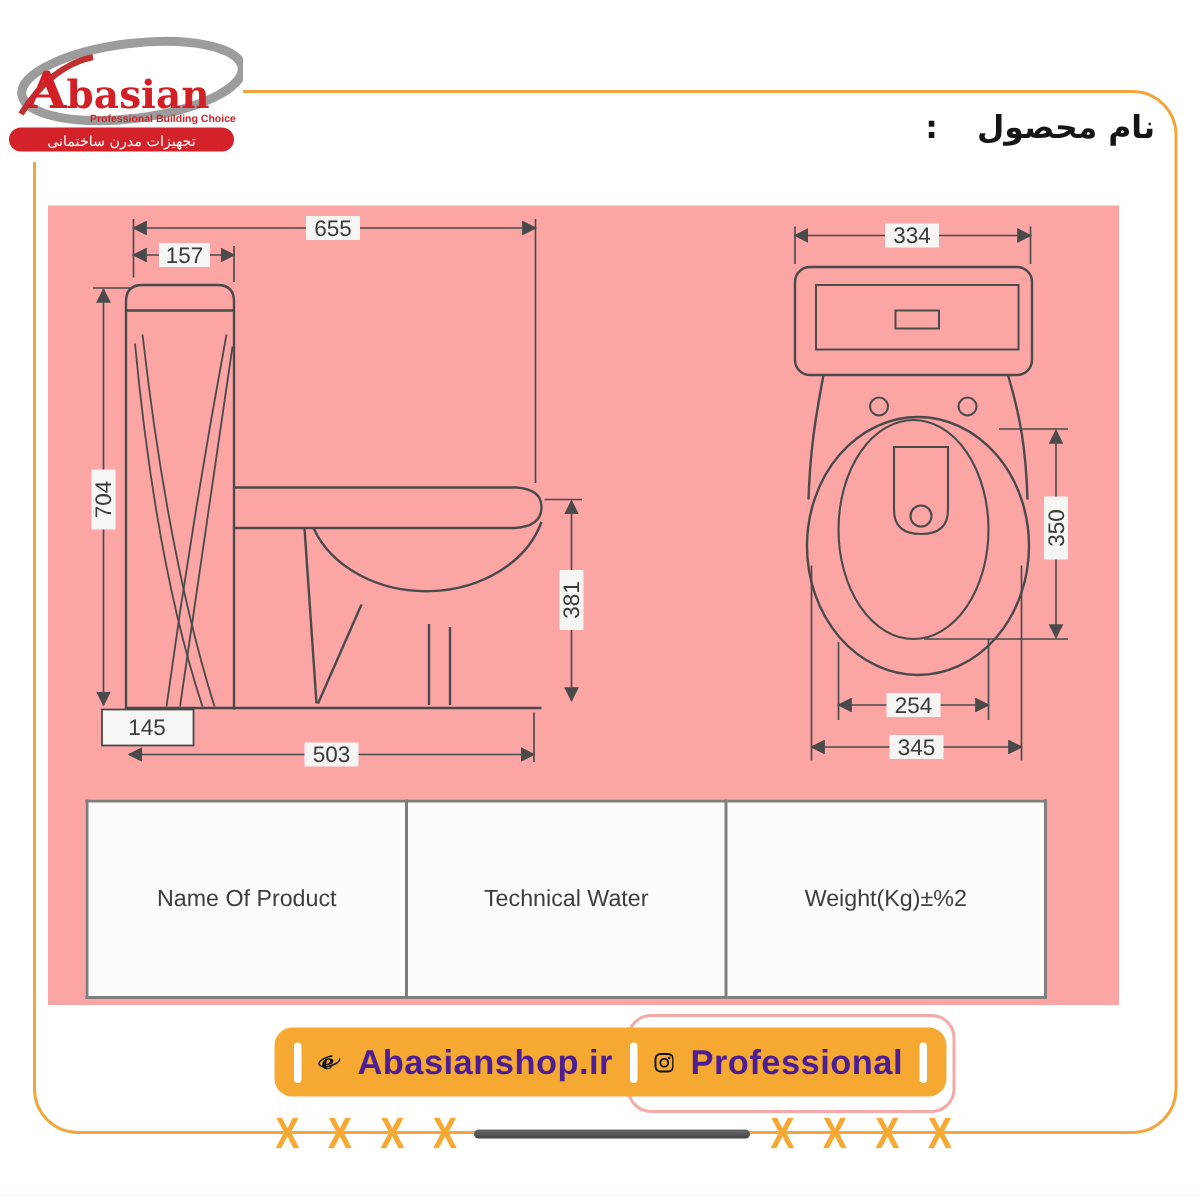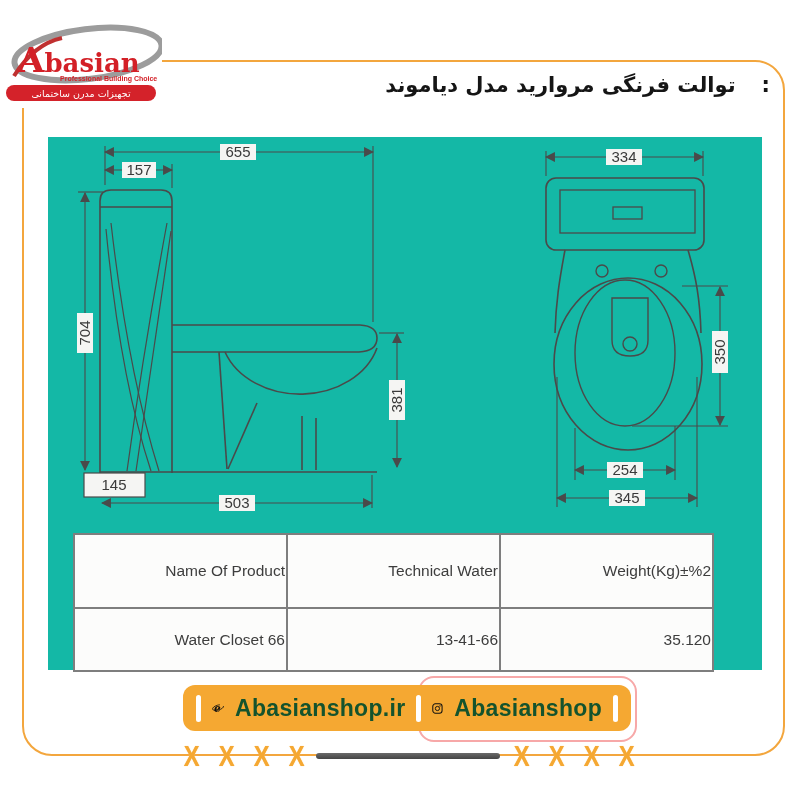--- a/index.html
+++ b/index.html
@@ -13,38 +13,38 @@
 
   
   #logo{left:4px;top:24px;width:158px;height:84px;background:#fff;}
 
   
   #title{left:330px;top:64px;width:440px;height:42px;display:flex;direction:rtl;
          align-items:center;gap:26px;color:#151515;font-weight:bold;font-size:21px;
          font-family:"DejaVu Sans",sans-serif;}
 
   
-  #drawing{left:48px;top:137px;width:714px;height:533px;background:#14b8a6;}
+  #drawing{left:32px;top:137px;width:714px;height:533px;background:#fca5a5;}
   #diagram-svg{position:absolute;left:0;top:0;}
   #diagram-svg text{font-family:"Liberation Sans",sans-serif;font-size:15px;fill:#3a3a3a;}
 
   
   #spec-table{position:absolute;left:25px;top:396px;width:641px;height:133px;
               border-collapse:collapse;table-layout:fixed;background:#fcfcfb;}
-  #spec-table td{border:2px solid #7e7e7e;text-align:right;color:#3d3d3d;font-size:15.5px;}
+  #spec-table td{border:2px solid #7e7e7e;text-align:center;color:#3d3d3d;font-size:15.5px;}
   #spec-table tr.hdr td{height:70px;}
   #spec-table tr.val td{height:59px;}
 
   
   #pink-outline{left:418px;top:676px;width:219px;height:66px;border:2px solid #F7A8A8;
                 border-radius:16px;box-sizing:border-box;background:#fff;}
   #banner{left:183px;top:685px;width:448px;height:46px;background:#F5A832;border-radius:12px;
           display:flex;align-items:center;gap:11px;padding:0 13px;box-sizing:border-box;}
   .sep{width:5px;height:27px;background:#fff;border-radius:3px;flex:0 0 auto;}
-  .handle{color:#14532d;font-weight:bold;font-size:23px;letter-spacing:0.3px;white-space:nowrap;}
+  .handle{color:#4c1d95;font-weight:bold;font-size:23px;letter-spacing:0.3px;white-space:nowrap;}
 
   
   .x-group{top:741px;display:flex;justify-content:space-between;}
   .x-mark{font-weight:900;font-size:29px;line-height:30px;color:#F5A832;
           transform:scale(0.82,1);text-shadow:0 0 1px #f8c171;}
   #divider-bar{left:316px;top:753px;width:184px;height:6px;border-radius:3px;
                background:linear-gradient(to bottom,#6a6a6a,#444);}
 </style>
 </head>
 <body>
@@ -58,22 +58,22 @@
       <ellipse cx="84" cy="30" rx="74" ry="25" fill="none" stroke="#9c9c9c" stroke-width="6" transform="rotate(-7 84 30)"></ellipse>
       <path d="M 10,52 Q 30,20 58,14" fill="none" stroke="#c03030" stroke-width="4"></path>
       <text x="14" y="48" font-family="DejaVu Serif" ,serif="" font-weight="bold" fill="#D32027" font-size="26" style="font-family:'DejaVu Serif',serif;"><tspan font-size="34">A</tspan><tspan>basian</tspan></text>
       <text x="56" y="57" font-size="7" fill="#D32027" font-weight="bold">Professional Building Choice</text>
       <rect x="2" y="61" width="150" height="16" rx="8" fill="#D4222A"></rect>
       <text x="77" y="73" font-size="9.5" fill="#ffffff" text-anchor="middle" letter-spacing="1" style="font-family:'DejaVu Sans',sans-serif;">تجهیزات مدرن ساختمانی</text>
     </svg>
   </div>
 
   <div id="title" class="abs">
+    <span>نام محصول</span>
     <span>:</span>
-    <span>توالت فرنگی مروارید مدل دیاموند</span>
   </div>
 
   <div id="drawing" class="abs">
     <svg id="diagram-svg" width="714" height="396" viewBox="0 0 714 396">
       <defs>
         <marker id="arr" viewBox="0 0 10 10" refX="9" refY="5" markerWidth="9" markerHeight="9" orient="auto-start-reverse">
           <path d="M0,0 L10,5 L0,10 z" fill="#4a4a4a"></path>
         </marker>
       </defs>
 
@@ -181,45 +181,40 @@
       </g>
     </svg>
 
     <table id="spec-table">
       <tbody>
           <tr class="hdr">
         <td>Name Of Product</td>
         <td>Technical Water</td>
         <td>Weight(Kg)±%2</td>
       </tr>
-      <tr class="val">
-        <td>Water Closet  66</td>
-        <td>13-41-66</td>
-        <td>35.120</td>
-      </tr>
     </tbody>
       </table>
   </div>
 
   <div id="pink-outline" class="abs"></div>
 
   <div id="banner" class="abs">
     <div class="sep"></div>
     <svg width="30" height="30" viewBox="0 0 32 32">
       <text x="5" y="26" font-size="28" font-weight="bold" font-style="italic" style="font-family:'DejaVu Serif',serif;" fill="#101010">e</text>
       <ellipse cx="16" cy="15" rx="15" ry="6.5" fill="none" stroke="#101010" stroke-width="2" transform="rotate(-16 16 15)" stroke-dasharray="58 16"></ellipse>
     </svg>
     <span class="handle">Abasianshop.ir</span>
     <div class="sep"></div>
     <svg width="27" height="27" viewBox="0 0 28 28">
       <rect x="2" y="2" width="24" height="24" rx="7" fill="none" stroke="#101010" stroke-width="2.6"></rect>
       <circle cx="14" cy="14" r="5.4" fill="none" stroke="#101010" stroke-width="2.4"></circle>
       <circle cx="20.6" cy="7.4" r="1.7" fill="#101010"></circle>
     </svg>
-    <span class="handle">Abasianshop</span>
+    <span class="handle">Professional</span>
     <div class="sep"></div>
   </div>
 
   <div class="abs x-group" style="left:182px;width:124px;">
     <span class="x-mark">X</span>
     <span class="x-mark">X</span>
     <span class="x-mark">X</span>
     <span class="x-mark">X</span>
   </div>
   <div id="divider-bar" class="abs"></div>

